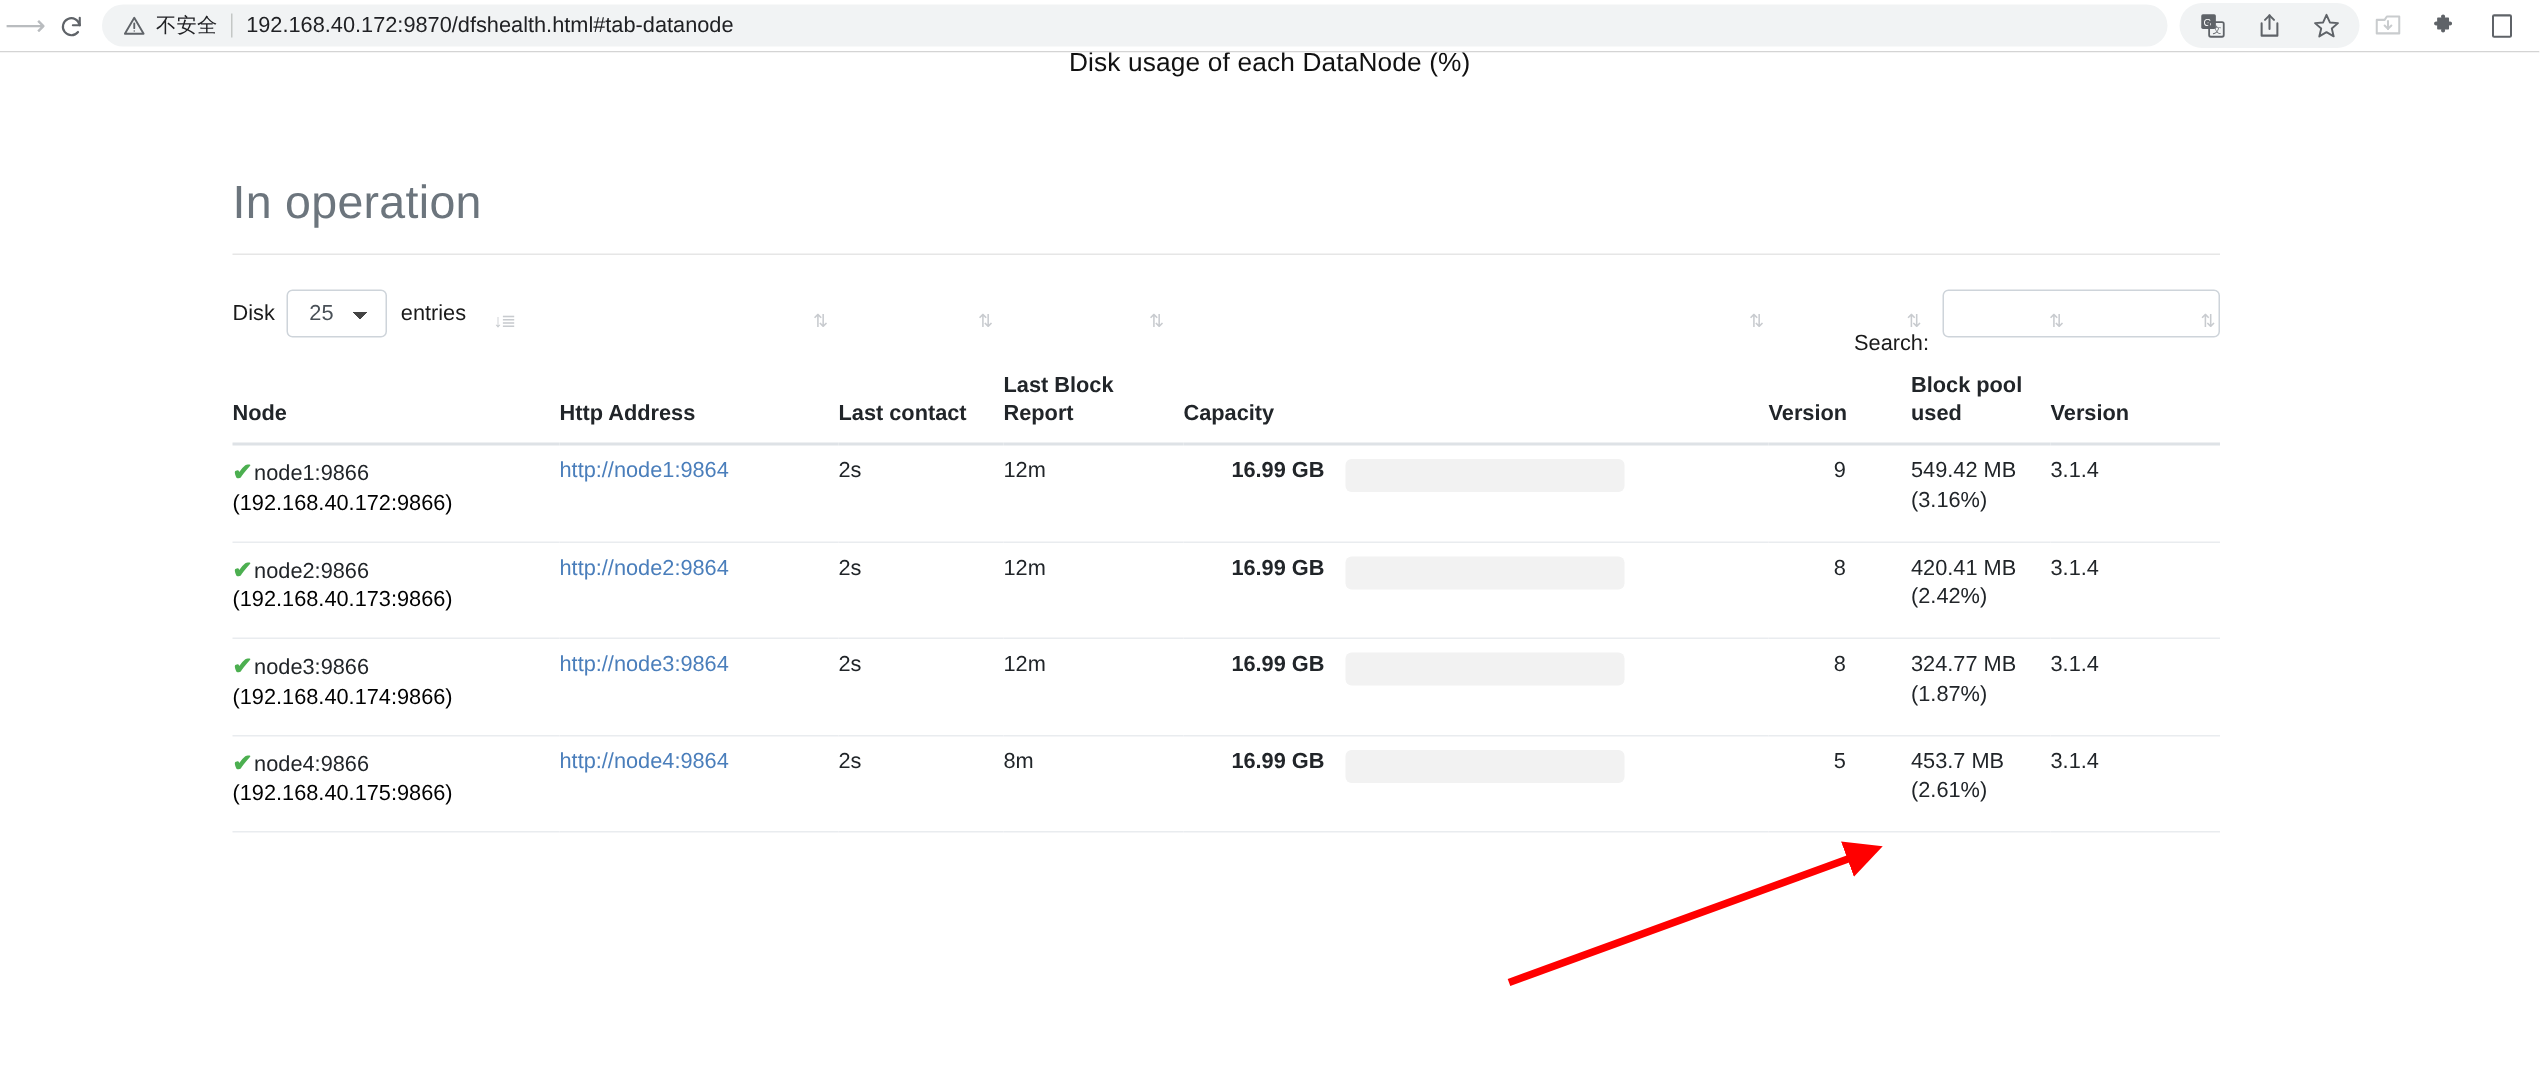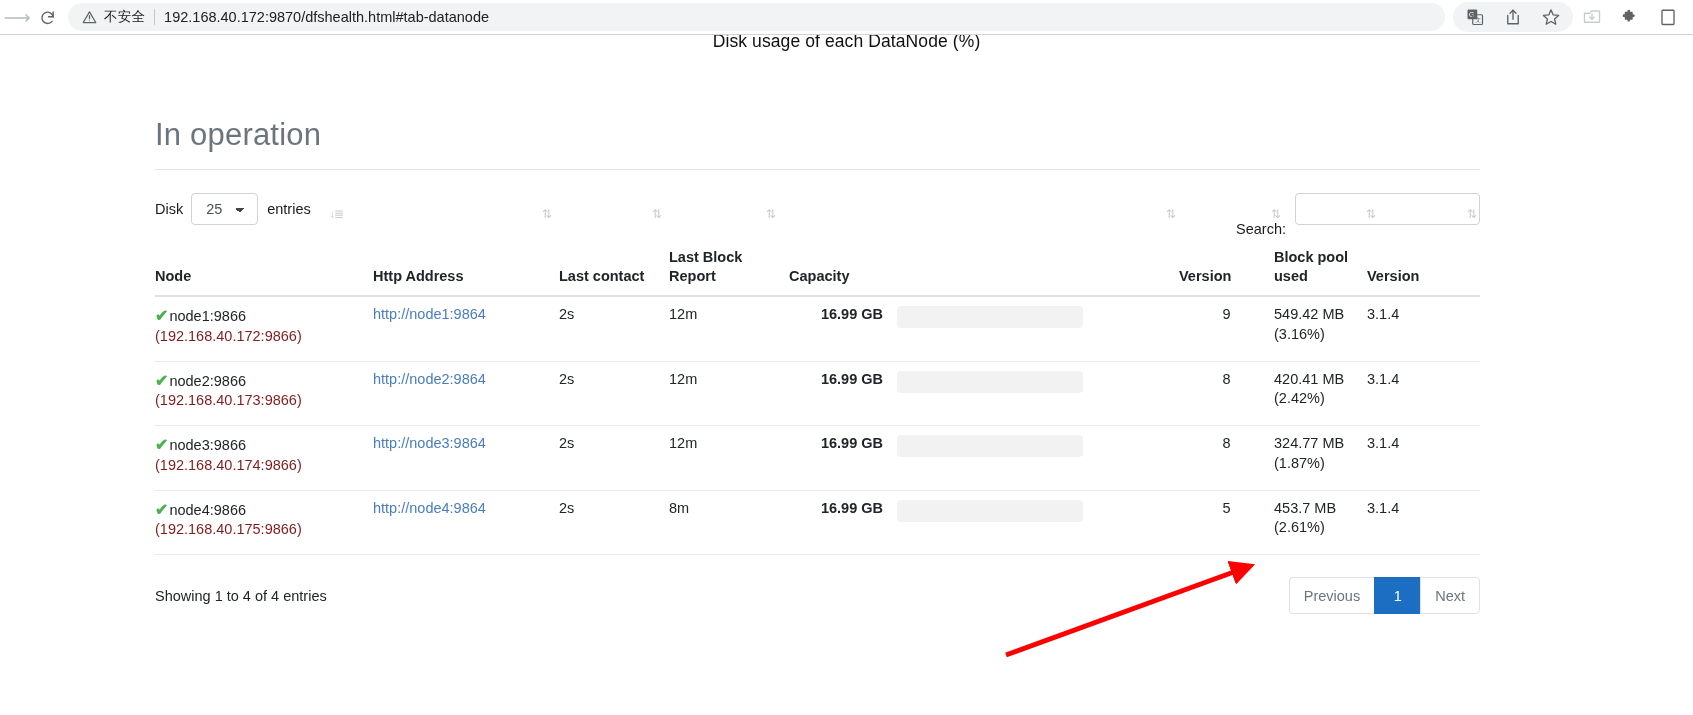--- a/index.html
+++ b/index.html
@@ -233,21 +233,21 @@
   table#datanode-table tbody tr:last-child td { border-bottom: 1px solid #e9ecef; }
 
   .node-cell { white-space: nowrap; }
   .check-icon {
     color: #4CAF50;
     font-size: 16px;
     margin-right: 1px;
     font-weight: bold;
   }
   .node-name { color: #212529; }
-  .node-addr { display: block; color: #7f1d1d; }
+  .node-addr { display: block; color: #000000; }
 
   .http-link {
     color: #4a7ebb;
     text-decoration: none;
     margin-top: 18px;
   }
 
   .capacity-cell {
     display: flex;
     align-items: flex-start;
@@ -510,28 +510,20 @@
                 <span class="progress-outer"><span class="progress-inner" style="width:56%"></span></span>
               </div>
             </td>
             <td class="blocks-cell">5</td>
             <td class="bpused-cell"><span>453.7 MB</span><span class="bp-pct">(2.61%)</span></td>
             <td>3.1.4</td>
           </tr>
         </tbody>
     </table>
 
-    <div id="table-footer">
-      <div id="table-info">Showing 1 to 4 of 4 entries</div>
-      <div id="pagination">
-        <div class="page-btn prev">Previous</div>
-        <div class="page-btn active">1</div>
-        <div class="page-btn next">Next</div>
-      </div>
-    </div>
   </div>
 
   <svg id="annotation-arrow" viewBox="0 0 260 110">
     <defs>
       <marker id="arrowhead" markerWidth="5" markerHeight="5" refX="2.2" refY="2.5" orient="auto">
         <polygon points="0 0, 5 2.5, 0 5" fill="#ff0000"></polygon>
       </marker>
     </defs>
     <line x1="6" y1="100" x2="242" y2="14" stroke="#ff0000" stroke-width="5" marker-end="url(#arrowhead)"></line>
   </svg>

